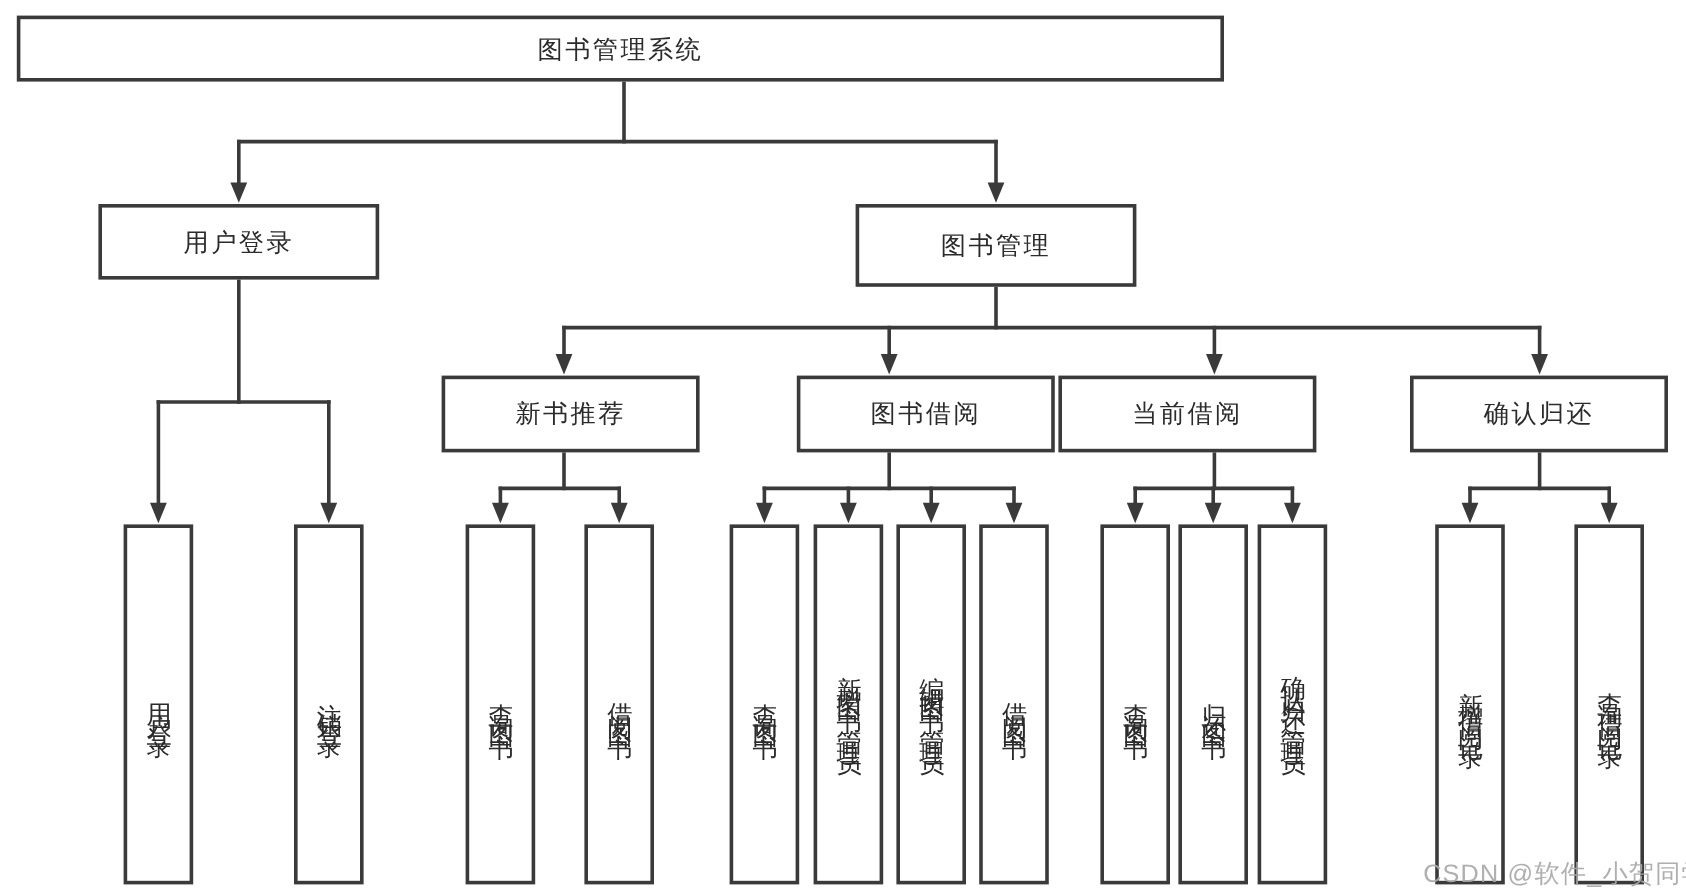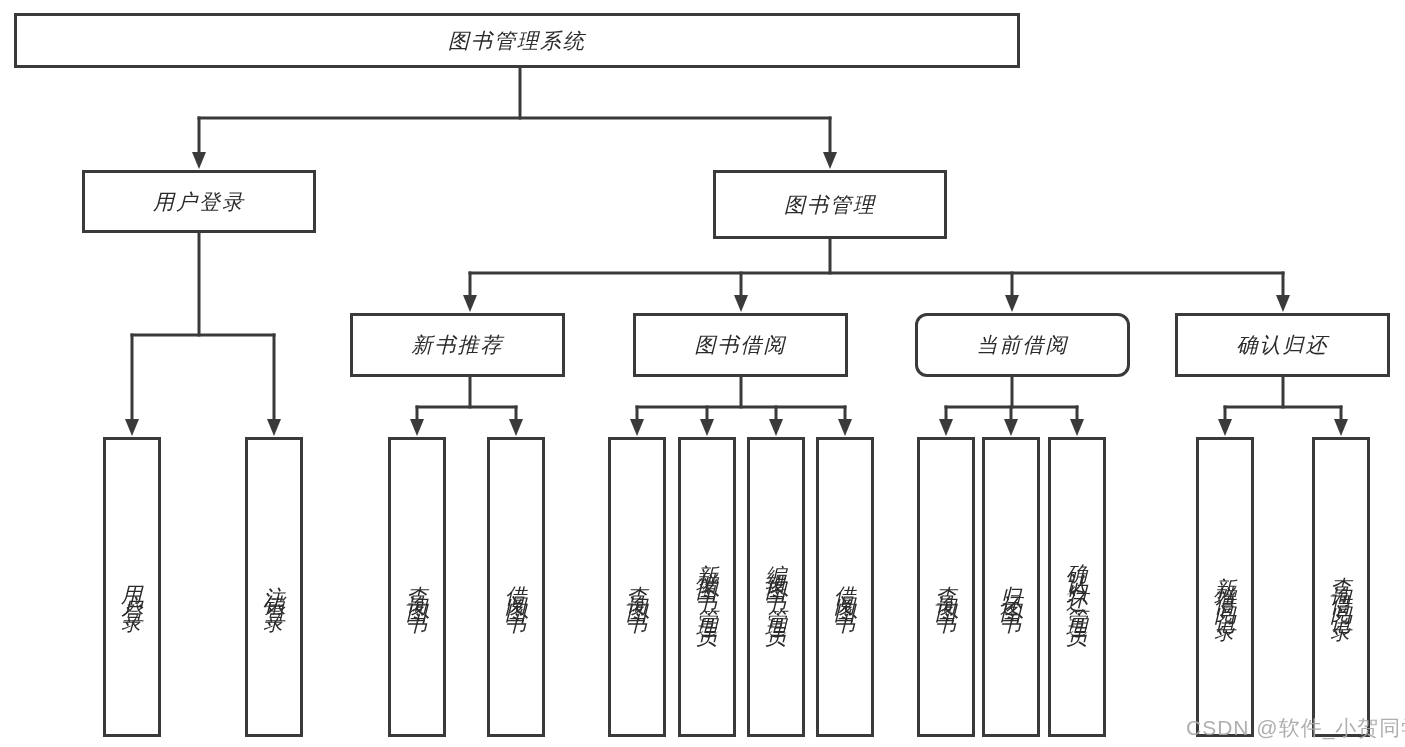--- a/index.html
+++ b/index.html
@@ -24,41 +24,40 @@
   .node {
     position: absolute;
     box-sizing: border-box;
     border: 3px solid #3a3a3a;
     background: #ffffff;
     display: flex;
     align-items: center;
     justify-content: center;
     color: #2b2b2b;
     z-index: 2;
-    font-style: italic;
   }
   .node.h {
     font-size: 21px;
     letter-spacing: 2px;
     white-space: nowrap;
   }
   .node.v {
     writing-mode: vertical-rl;
     text-orientation: mixed;
     font-size: 21px;
     letter-spacing: 9px;
     line-height: 1;
   }
   .root   { left: 14px;  top: 13px;  width: 1006px; height: 55px; }
   .lvl2a  { left: 82px;  top: 170px; width: 234px;  height: 63px; }
   .lvl2b  { left: 713px; top: 170px; width: 234px;  height: 69px; }
   .lvl3   { top: 313px; width: 215px; height: 64px; }
-  .l3-0 { left: 350px; }
-  .l3-1 { left: 633px; }
-  .l3-2 { left: 915px; border-radius: 12px; }
+  .l3-0 { left: 368px; }
+  .l3-1 { left: 664px; }
+  .l3-2 { left: 882px; }
   .l3-3 { left: 1175px; }
   .leaf { top: 437px; width: 58px; height: 300px; }
   .lf-0  { left: 103px; }
   .lf-1  { left: 245px; }
   .lf-2  { left: 388px; }
   .lf-3  { left: 487px; }
   .lf-4  { left: 608px; }
   .lf-5  { left: 678px; }
   .lf-6  { left: 747px; }
   .lf-7  { left: 816px; }

